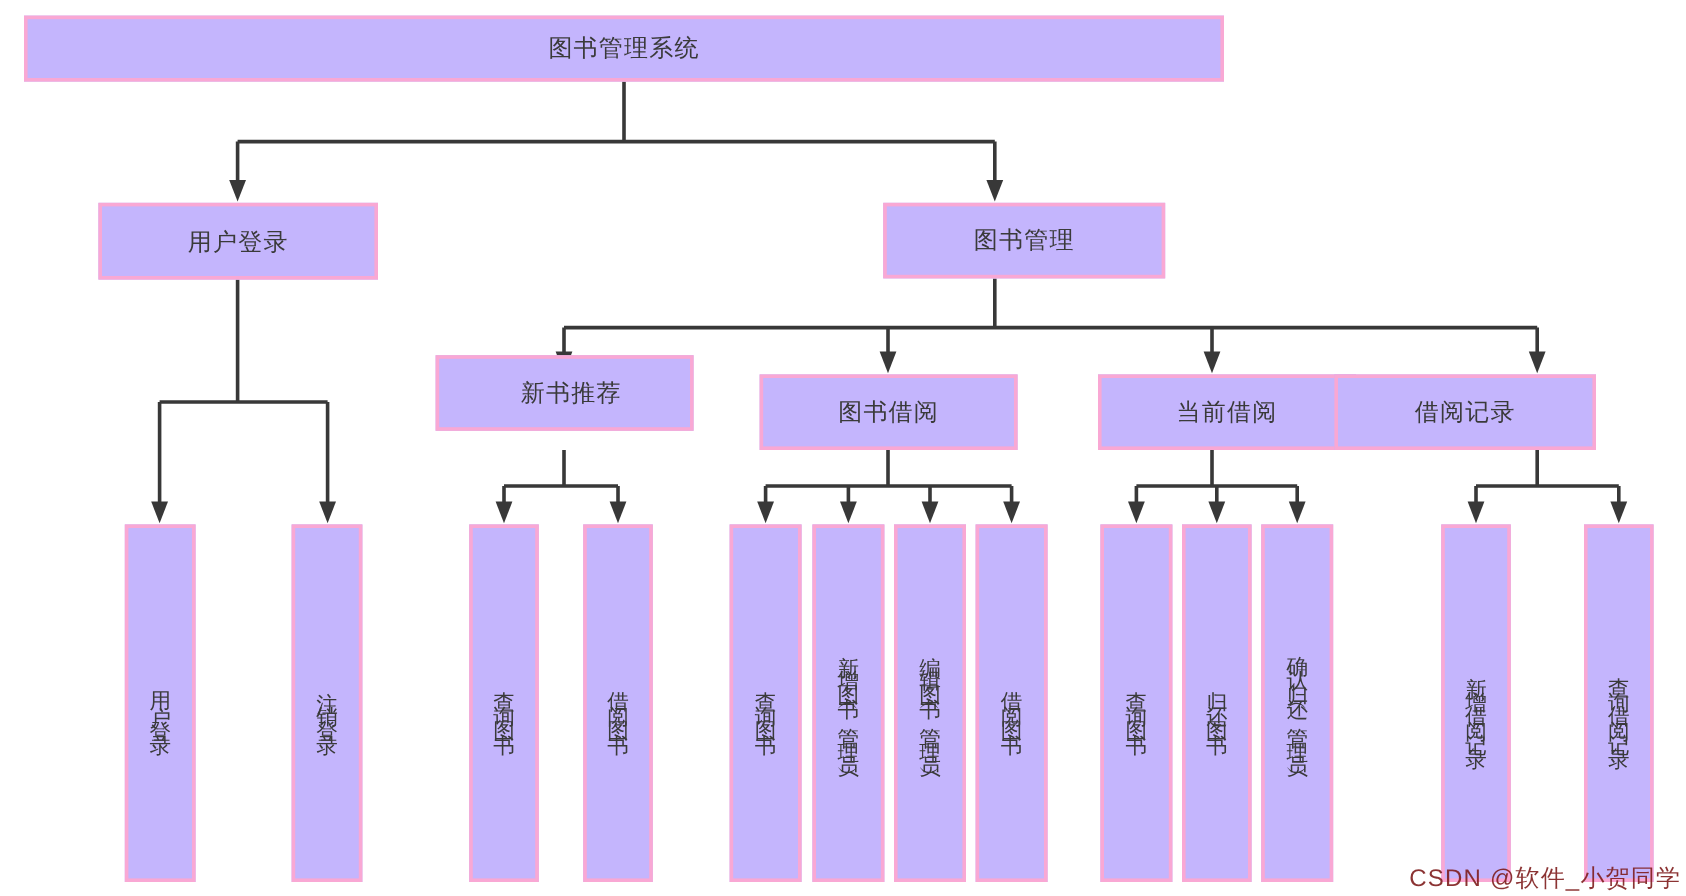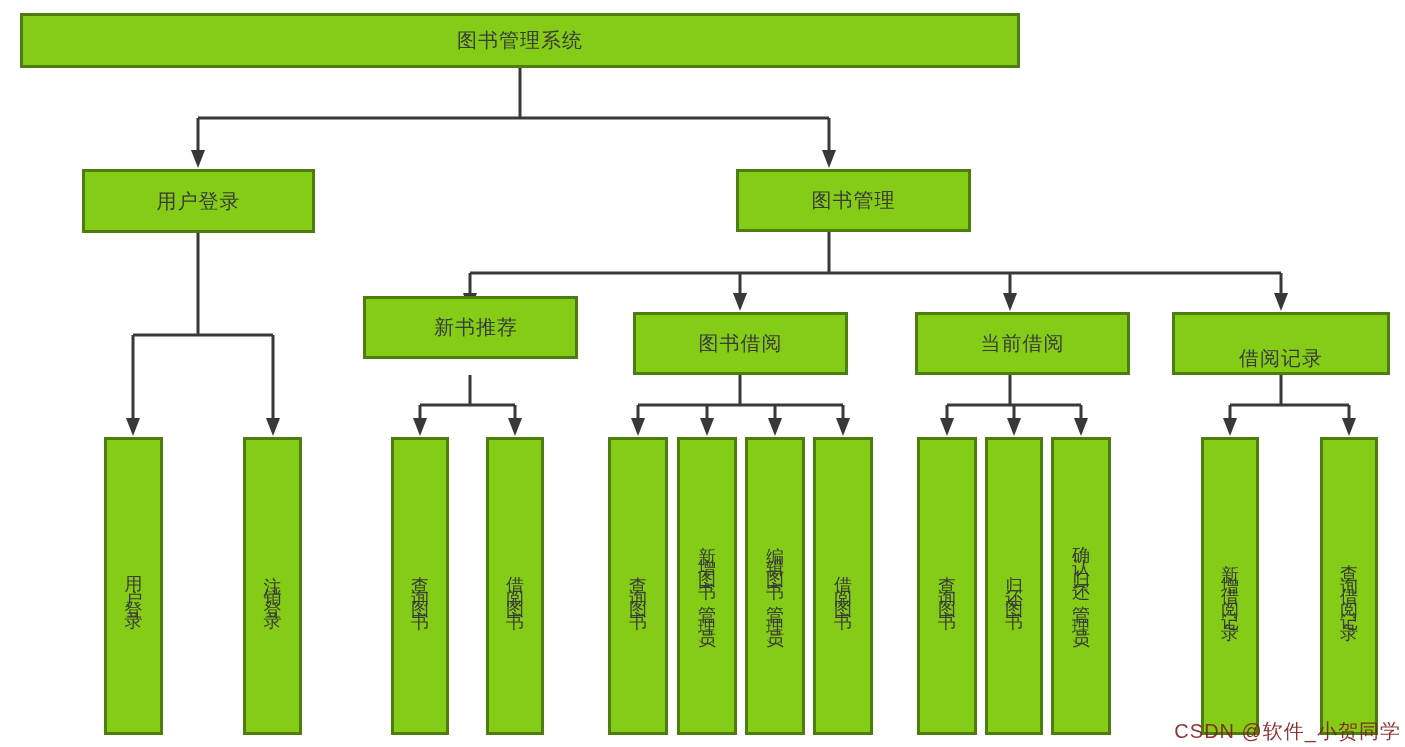--- a/index.html
+++ b/index.html
@@ -7,22 +7,22 @@
     position:relative;
     width:1405px;height:747px;
     background:#fff;
     font-family:"Liberation Sans","DejaVu Sans",sans-serif;
     overflow:hidden;
   }
   .lines{position:absolute;left:0;top:0;z-index:1;}
   .node{
     position:absolute;
     box-sizing:border-box;
-    border:3px solid #4d7c0f;
-    background:#84cc16;
+    border:3px solid #f9a8d4;
+    background:#c4b5fd;
     display:flex;
     align-items:center;
     justify-content:center;
     color:#3a3a3a;
     z-index:2;
   }
   .hbox{font-size:20px;letter-spacing:1px;}
   .vbox{top:437px;height:298px;font-size:18px;}
   .vbox .vtext{
     writing-mode:vertical-rl;
@@ -101,21 +101,21 @@
 
   <div class="node hbox" style="left:363px;top:296px;width:215px;height:63px;padding-left:11px;">
     <span>新书推荐</span>
   </div>
   <div class="node hbox" style="left:633px;top:312px;width:215px;height:63px;">
     <span>图书借阅</span>
   </div>
   <div class="node hbox" style="left:915px;top:312px;width:215px;height:63px;">
     <span>当前借阅</span>
   </div>
-  <div class="node hbox" style="left:1172px;top:312px;width:218px;height:63px;align-items:flex-end;">
+  <div class="node hbox" style="left:1112px;top:312px;width:218px;height:63px;">
     <span>借阅记录</span>
   </div>
 
   <div class="node vbox" style="left:104px;width:59px;">
     <span class="vtext">用户登录</span>
   </div>
   <div class="node vbox" style="left:243px;width:59px;">
     <span class="vtext">注销登录</span>
   </div>
 

